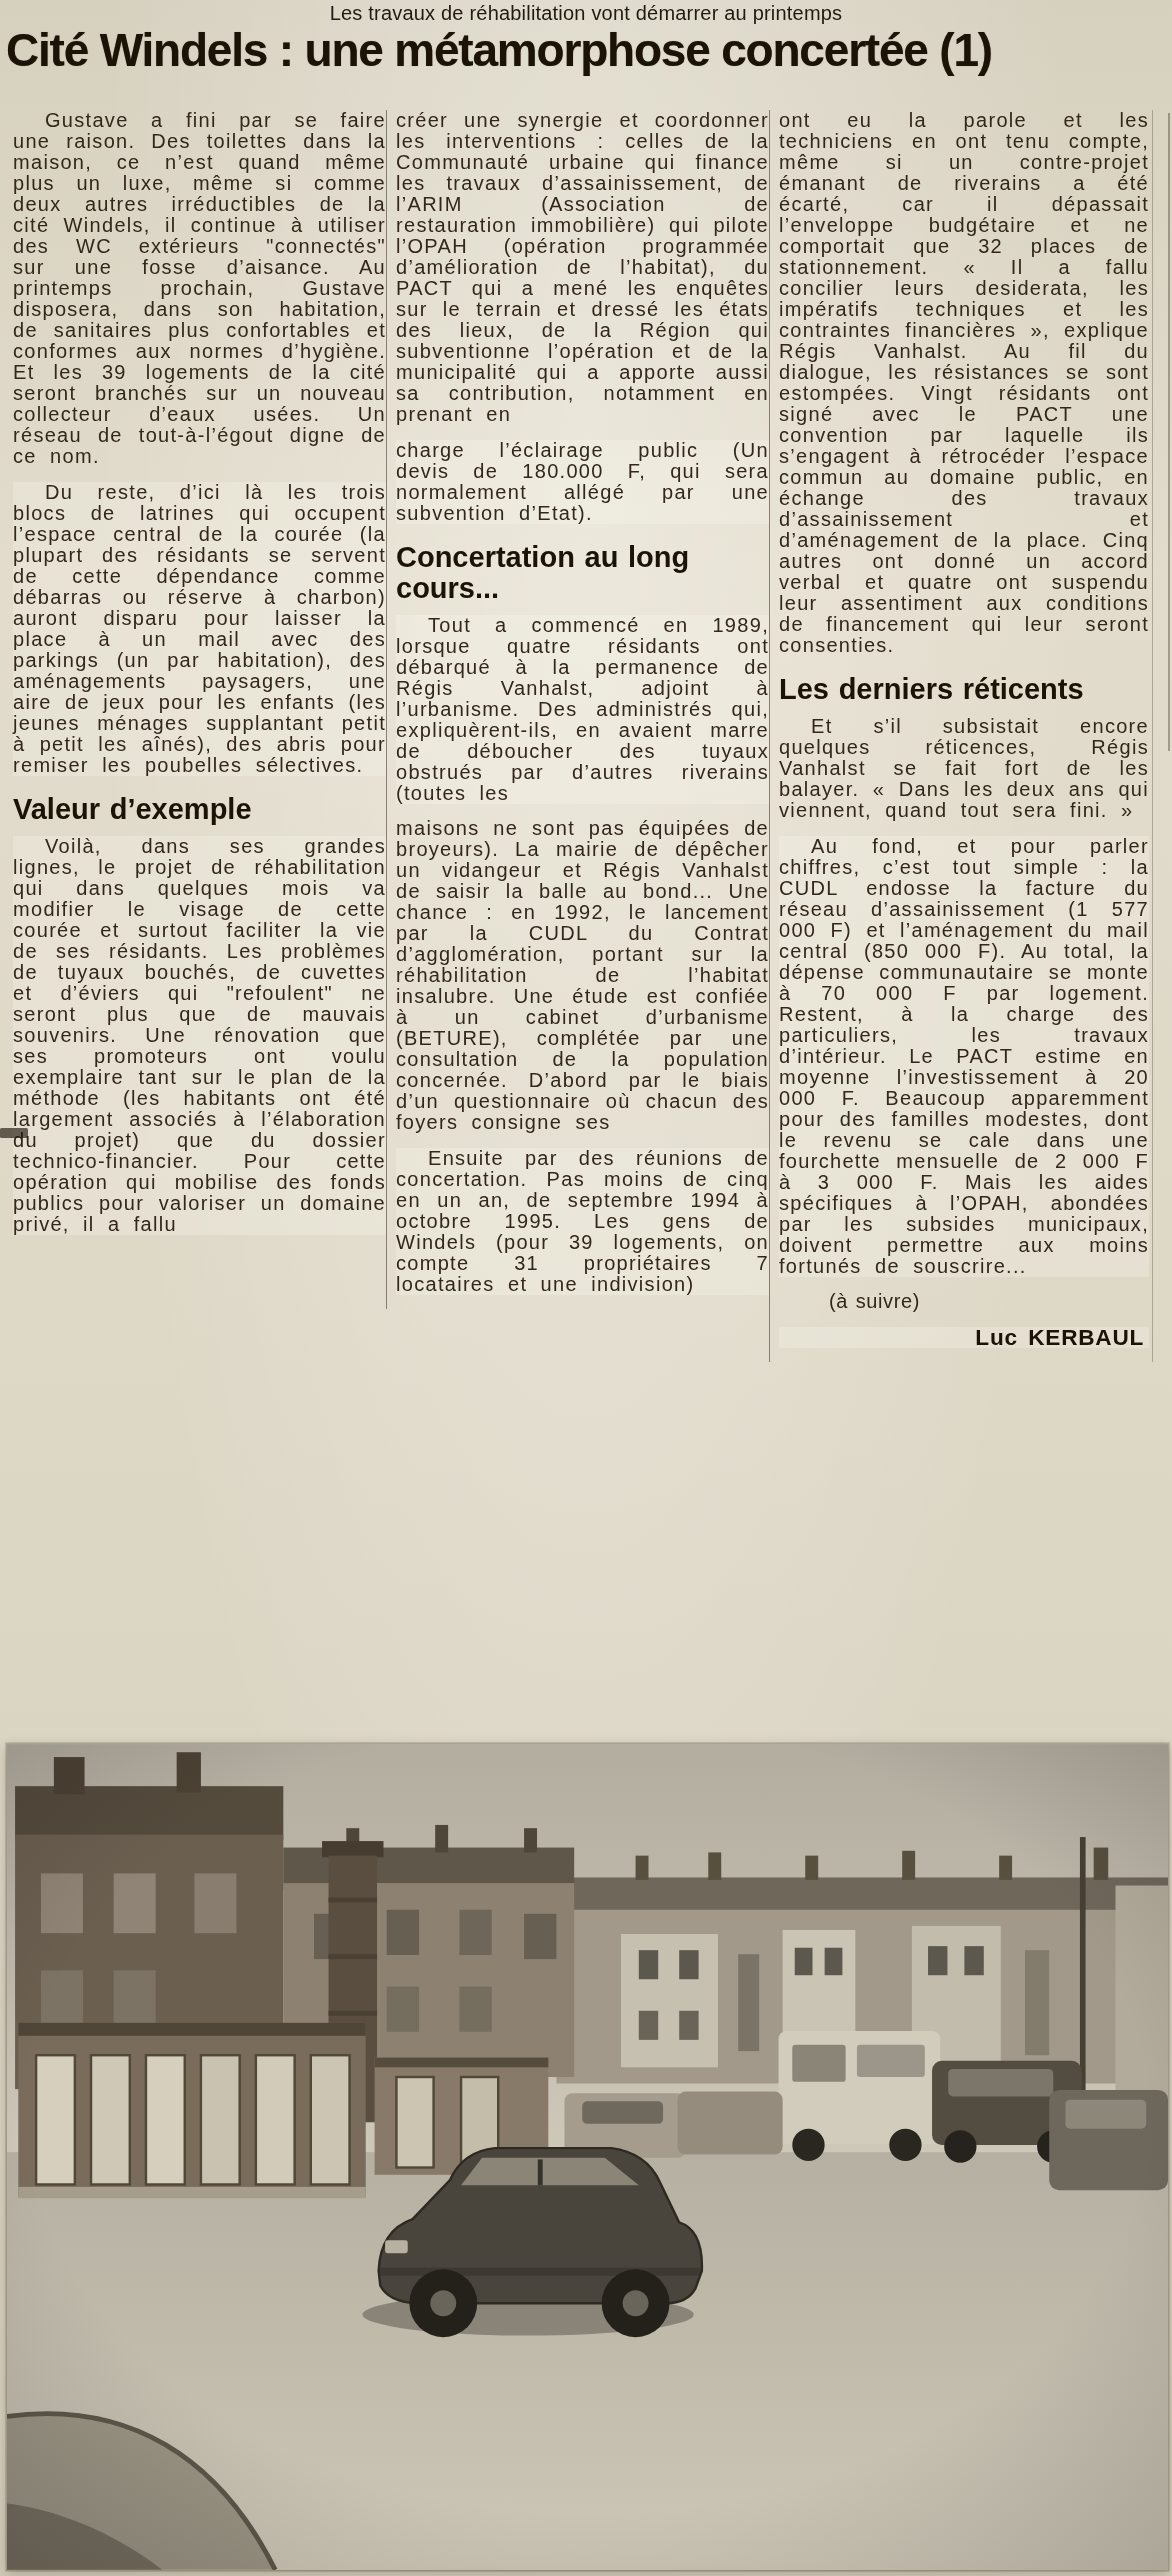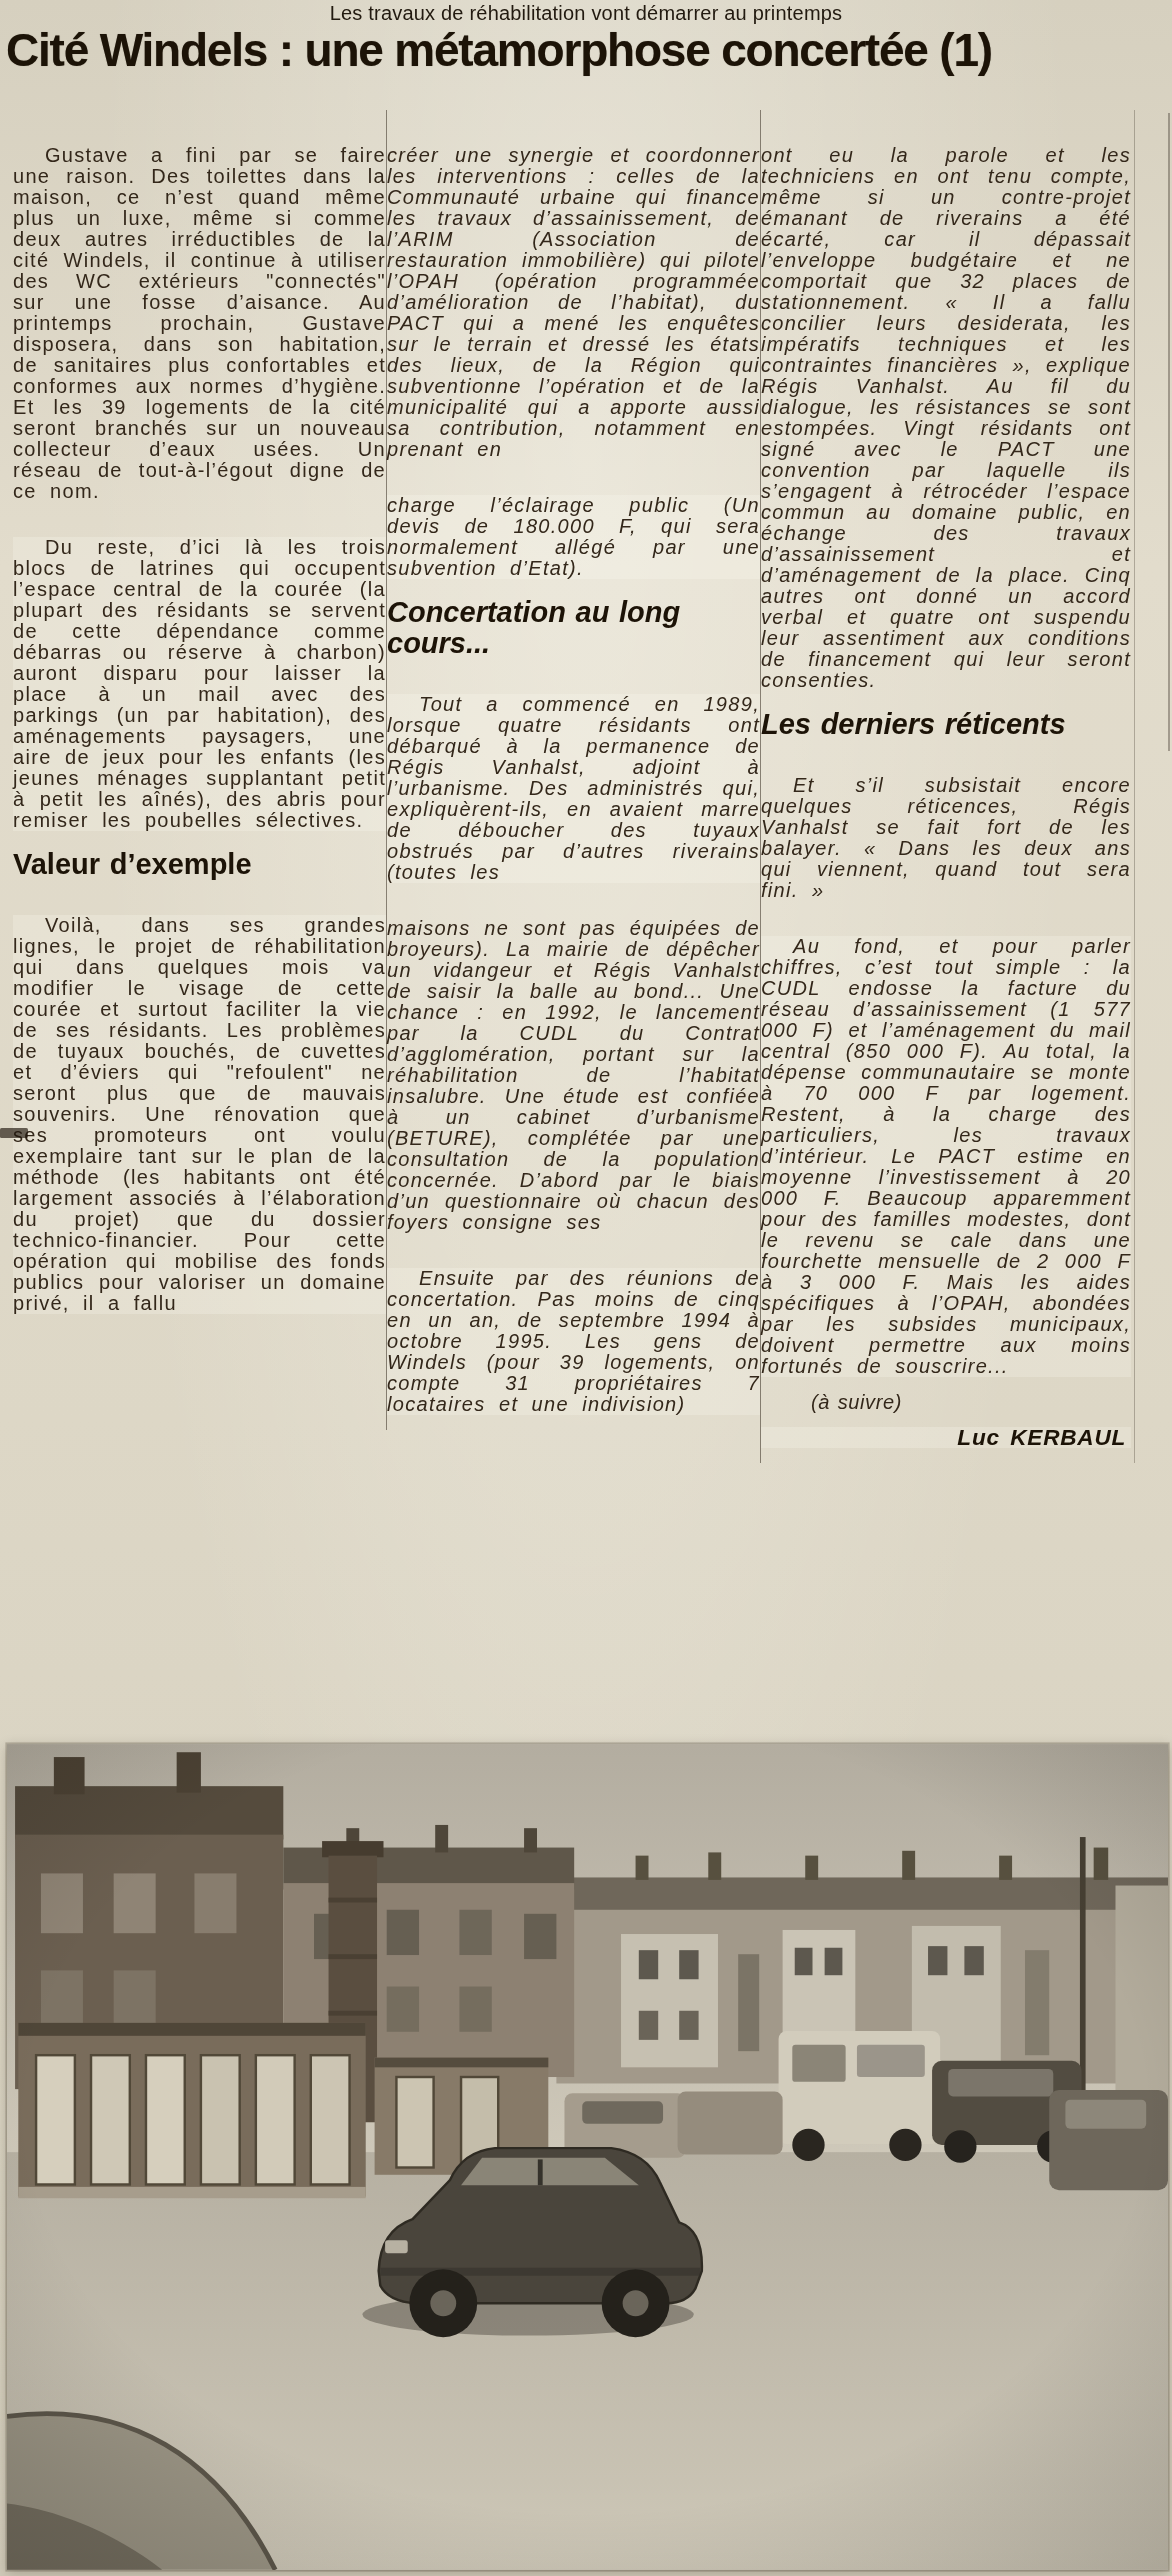--- a/index.html
+++ b/index.html
@@ -35,25 +35,25 @@
   }
   .col{
     width:373px;flex:0 0 373px;
     font-size:20px;line-height:21px;
     text-align:justify;text-justify:inter-word;
     letter-spacing:1.3px;word-spacing:6.5px;
     color:#33271a;
   }
   .col + .col{
     border-left:1.6px solid rgba(40,30,18,.5);
-    padding-left:0;margin-left:0;font-style:italic;
+    padding-left:9px;margin-left:0;
   }
   .col:last-child{border-right:1.6px solid rgba(40,30,18,.28);padding-right:3.2px;flex-basis:370px;width:370px;}
   .col p{margin:0 0 14.5px;}
-  .col p.para{text-indent:32px;margin-top:35px;}
+  .col p.para{text-indent:32px;}
   .col p.para.cont{text-indent:0;}
   .col p:nth-child(even){background:rgba(255,253,244,.22);}
   .subhead{
     font-size:29px;line-height:31px;font-weight:700;
     text-align:left;text-indent:0;letter-spacing:0;word-spacing:1.6px;
     margin:18px 0 11.3px;color:#1c1307;
   }
   .note{
     text-align:left;padding-left:50px;text-indent:0;
     letter-spacing:0.6px;word-spacing:1.6px;margin:1.6px 0 6.5px;

